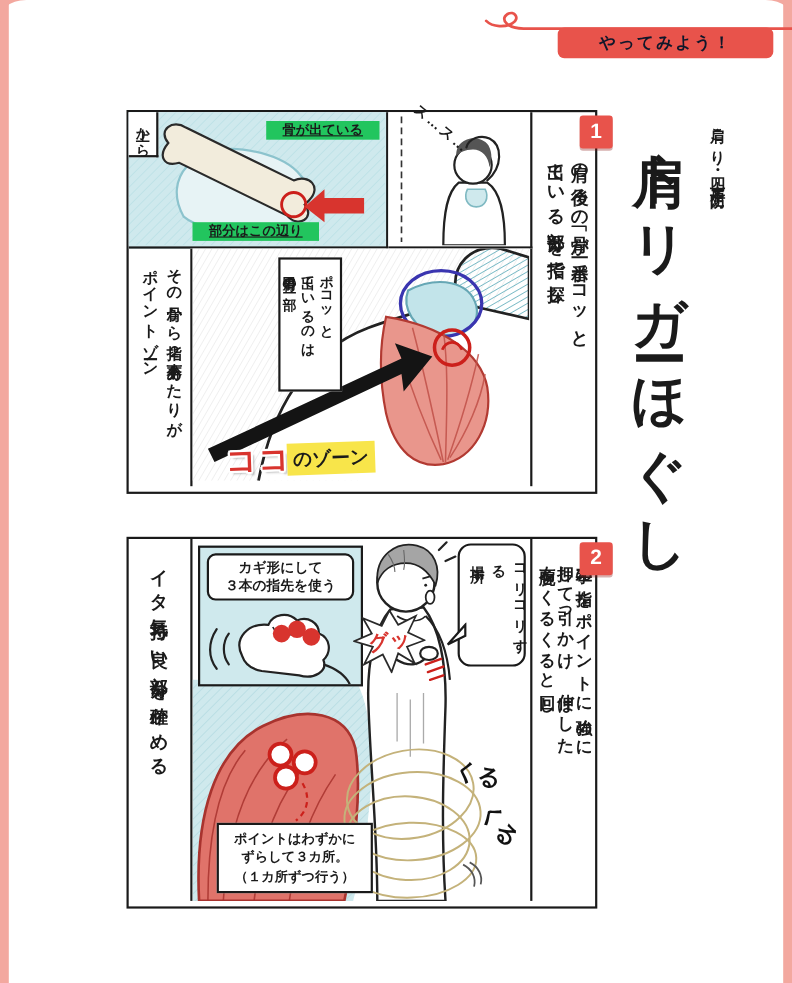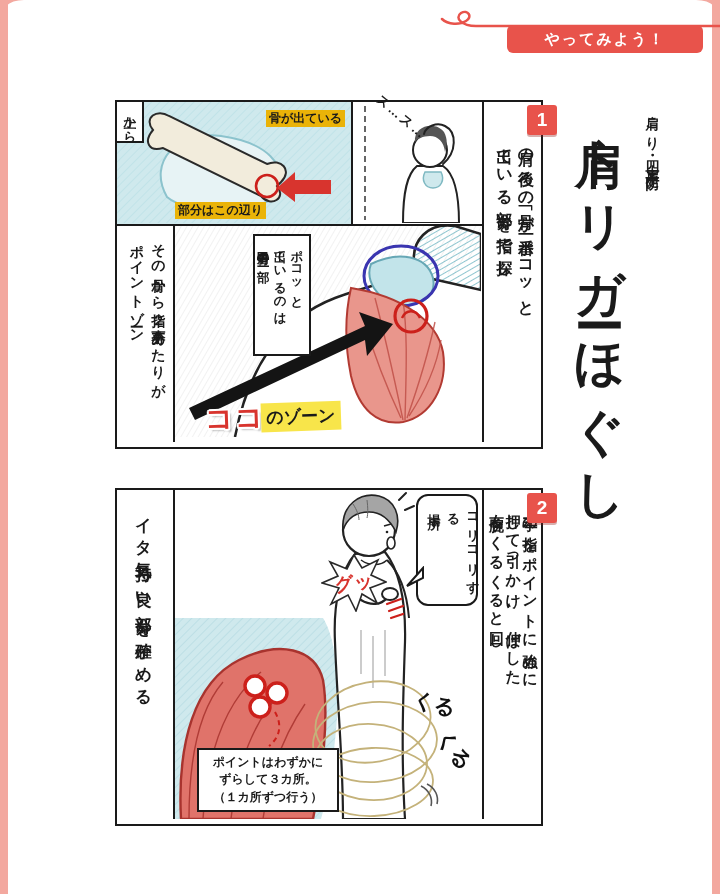--- a/index.html
+++ b/index.html
@@ -10,21 +10,21 @@
 
   
   .strip{position:absolute;top:0;width:8px;height:894px;background:#f3a89f;}
   .strip.l{left:0;} .strip.r{right:0;}
   .corner{position:absolute;top:0;}
   .corner.tl{left:0;} .corner.tr{right:0;}
 
   
   .topline{position:absolute;left:428px;top:8px;width:292px;height:36px;}
   .badge{position:absolute;left:507px;top:25px;width:196px;height:28px;background:#e8534b;
-         color:#ffffff;border-radius:6px;display:flex;align-items:center;justify-content:center;
+         color:#0f172a;border-radius:6px;display:flex;align-items:center;justify-content:center;
          font-size:15px;font-weight:700;letter-spacing:2px;}
   .title{position:absolute;left:572px;top:97px;height:550px;font-size:50px;font-weight:900;
          letter-spacing:8px;line-height:1.1;}
   .subtitle{position:absolute;left:644px;top:104px;height:230px;font-size:14px;font-weight:700;
          letter-spacing:3.5px;}
 
   
   .panel{position:absolute;border:2.5px solid #1a1a1a;background:#fff;}
   .p1{left:115px;top:100px;width:424px;height:345px;}
   .p2{left:115px;top:488px;width:424px;height:334px;}
@@ -38,21 +38,21 @@
   .p1-right{position:absolute;right:4px;top:34px;width:46px;height:300px;font-size:16px;
            font-weight:700;letter-spacing:2px;line-height:1.35;}
   .inset1{position:absolute;left:0;top:0;width:236px;height:124px;background:#cfe9ed;
            border-right:2.5px solid #1a1a1a;border-bottom:2.5px solid #1a1a1a;box-sizing:border-box;}
   .inset2{position:absolute;left:236px;top:0;width:131px;height:124px;background:#fff;
            border-right:2.5px solid #1a1a1a;border-bottom:2.5px solid #1a1a1a;box-sizing:border-box;}
   .main1{position:absolute;left:56px;top:124px;width:311px;height:216px;background:#fff;
            border-left:2.5px solid #1a1a1a;border-right:2.5px solid #1a1a1a;box-sizing:border-box;}
   .viewlabel{position:absolute;left:0;top:0;background:#fff;border-right:2px solid #1a1a1a;
            border-bottom:2px solid #1a1a1a;padding:5px 4px;font-size:12.5px;font-weight:700;}
-  .cap{position:absolute;background:#eab308;padding:0 3px;font-size:12px;font-weight:700;white-space:nowrap;}
+  .cap{position:absolute;background:#22c55e;padding:0 15px;font-size:12px;font-weight:700;white-space:nowrap;text-decoration:underline;}
   .captop{right:6px;top:8px;} .capbot{left:58px;bottom:5px;}
   .sfx1{position:absolute;left:18px;top:6px;font-size:13px;font-weight:700;transform:rotate(40deg);
         letter-spacing:2px;}
   .bubble1{position:absolute;left:78px;top:8px;width:58px;height:122px;background:#fff;
         border:2px solid #1a1a1a;padding:5px 4px;font-size:12.5px;font-weight:700;letter-spacing:1px;
         line-height:1.35;box-sizing:border-box;}
   .zone{position:absolute;left:30px;bottom:6px;display:flex;align-items:center;transform:rotate(-2deg);}
   .zoneA{font-size:28px;font-weight:900;color:#d8342e;letter-spacing:1px;
         text-shadow:2px 0 0 #fff,-2px 0 0 #fff,0 2px 0 #fff,0 -2px 0 #fff,
         1.5px 1.5px 0 #fff,-1.5px 1.5px 0 #fff,1.5px -1.5px 0 #fff,-1.5px -1.5px 0 #fff,3px 3px 2px rgba(0,0,0,.25);}
@@ -242,20 +242,33 @@
           <ellipse cx="200" cy="252" rx="62" ry="40" transform="rotate(-4 200 252)"></ellipse>
           <ellipse cx="196" cy="272" rx="56" ry="38" transform="rotate(3 196 272)"></ellipse>
           <ellipse cx="198" cy="292" rx="60" ry="34" transform="rotate(-2 198 292)"></ellipse>
         </g>
         <g stroke="#555" stroke-width="1.6" fill="none">
           <path d="M246 296 C 254 300 258 308 256 316"></path>
           <path d="M252 294 C 260 298 264 306 262 314"></path>
         </g>
       </svg>
 
+      <div class="tipbox">
+        <div class="tipcap prewrap">カギ形にして
+３本の指先を使う</div>
+        <svg class="hand" width="145" height="74" viewBox="0 0 145 74">
+          <path d="M38 48 C 30 32 44 18 62 20 C 66 10 80 8 88 16 C 98 12 108 18 108 28 C 118 32 120 44 112 52 C 116 62 104 70 90 66 L 56 62 C 44 60 40 54 38 48 Z" fill="#fff" stroke="#222" stroke-width="2"></path>
+          <path d="M66 22 C 70 30 78 32 84 28 M88 18 C 90 26 98 30 104 28" fill="none" stroke="#222" stroke-width="1.5"></path>
+          <circle cx="74" cy="28" r="8" fill="#d8342e"></circle>
+          <circle cx="88" cy="24" r="8" fill="#d8342e"></circle>
+          <circle cx="101" cy="31" r="8" fill="#d8342e"></circle>
+          <path d="M26 28 C 20 36 20 48 26 56 M15 24 C 7 36 7 50 15 60" fill="none" stroke="#222" stroke-width="2" stroke-linecap="round"></path>
+          <path d="M112 56 C 124 60 132 66 136 74" fill="none" stroke="#222" stroke-width="2"></path>
+        </svg>
+      </div>
 
       <div class="speech">
         <svg class="tail" width="20" height="22">
           <path d="M18 2 L2 20 L18 12 Z" fill="#fff" stroke="#1a1a1a" stroke-width="2"></path>
         </svg>
         <div class="speechtxt vtext prewrap">コリコリする
 場所！</div>
       </div>
 
       <div class="burst">

